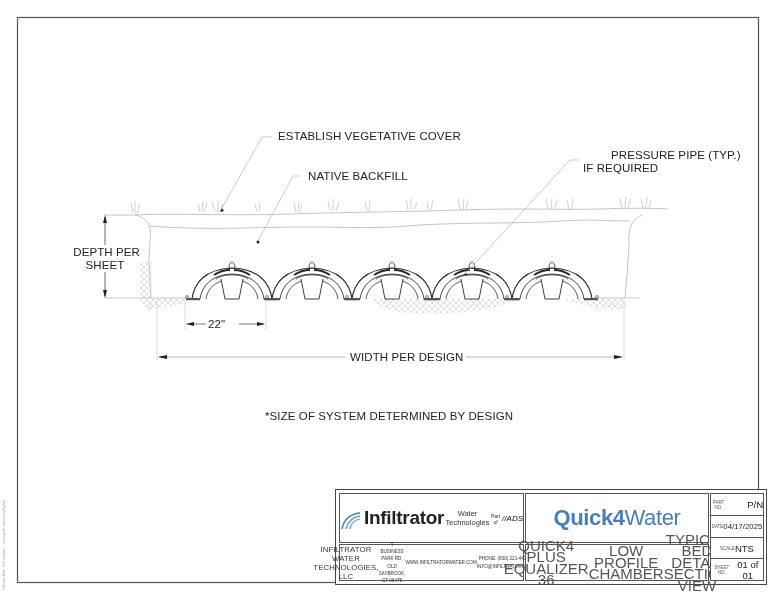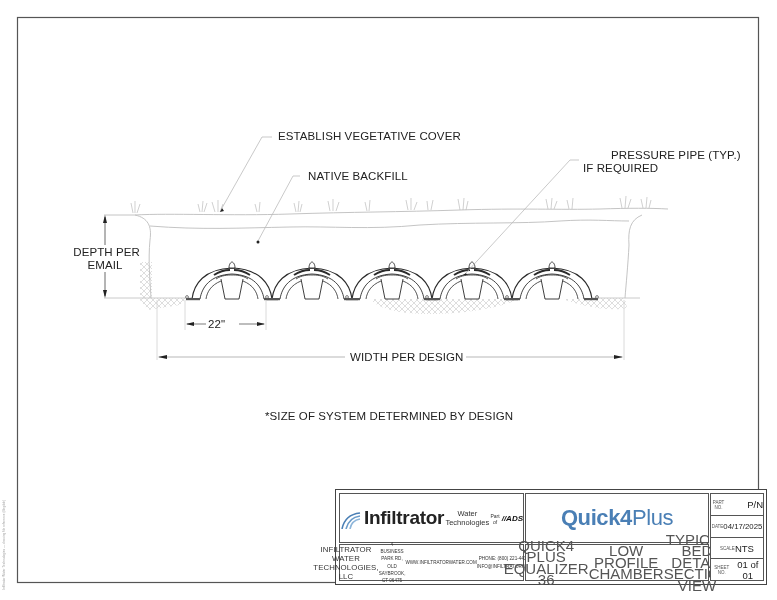--- a/index.html
+++ b/index.html
@@ -8,21 +8,21 @@
   .lbl { position: absolute; font-family: "Liberation Sans", sans-serif; color: #222; white-space: nowrap; }
   .callout { font-size: 11.5px; letter-spacing: 0.1px; }
   .side-note { position: absolute; left: 2px; top: 590px; transform-origin: 0 0; transform: rotate(-90deg); font-size: 3.2px; color: #9a9a9a; white-space: nowrap; }
   
   .tb { position: absolute; border: 1px solid #444; background: #fff; }
   .tb-inner { position: absolute; border: 1px solid #555; background: #fff; }
   .center { display: flex; flex-direction: row; align-items: center; justify-content: center; text-align: center; }
   .logo-word { font-size: 19px; font-weight: bold; color: #222; letter-spacing: -0.3px; }
   .logo-sub { font-size: 7.5px; color: #333; margin-top: -1px; }
   .logo-part { font-size: 5px; color: #333; margin-top: 1px; display: flex; align-items: center; gap: 2px; }
-  .ads { font-size: 8px; font-weight: bold; font-style: italic; color: #111; }
+  .ads { font-size: 8px; font-weight: normal; font-style: italic; color: #111; }
   .company { font-size: 7.8px; color: #333; letter-spacing: 0.1px; }
   .addr { font-size: 4.6px; color: #333; line-height: 7.2px; }
   .brand { font-size: 22px; font-weight: bold; color: #4a7fb5; letter-spacing: -0.4px; }
   .brand .plus { font-weight: normal; }
   .desc { font-size: 15px; color: #555; line-height: 11.5px; }
   .fld-label { font-size: 4.5px; color: #555; }
   .fld-val { font-size: 9.5px; color: #222; }
   .fld-val.small { font-size: 7.8px; }
 </style>
 </head>
@@ -130,21 +130,21 @@
     </g>
     <path d="M158,357 l9,-2 l0,4 z M623,357 l-9,-2 l0,4 z" fill="#222"></path>
   </svg>
 
   <div class="lbl callout" style="left:278px;top:130px;">ESTABLISH VEGETATIVE COVER</div>
   <div class="lbl callout" style="left:308px;top:170px;">NATIVE BACKFILL</div>
   <div class="lbl callout" style="left:611px;top:149px;">PRESSURE PIPE (TYP.)</div>
   <div class="lbl callout" style="left:583px;top:162px;">IF REQUIRED</div>
 
   <div class="lbl callout" style="left:70px;top:246px;width:70px;text-align:right;">DEPTH PER</div>
-  <div class="lbl callout" style="left:70px;top:259px;width:70px;text-align:center;">EMAIL</div>
+  <div class="lbl callout" style="left:70px;top:259px;width:70px;text-align:center;">SHEET</div>
   <div class="lbl callout" style="left:208px;top:318px;">22"</div>
   <div class="lbl callout" style="left:350px;top:351px;">WIDTH PER DESIGN</div>
 
   <div class="lbl callout" style="left:265px;top:410px;">*SIZE OF SYSTEM DETERMINED BY DESIGN</div>
 
   <div class="side-note">Infiltrator Water Technologies — drawing file reference (illegible)</div>
 
   <div class="tb" style="left:335px;top:489px;width:430px;height:94px;">
 
     <div class="tb-inner center" style="left:3px;top:3px;width:183px;height:48px;">
@@ -164,21 +164,21 @@
     </div>
 
     <div class="tb-inner center" style="left:3px;top:54px;width:183px;height:35px;justify-content:center;">
       <div class="company">INFILTRATOR WATER TECHNOLOGIES, LLC</div>
       <div class="addr">4 BUSINESS PARK RD, OLD SAYBROOK, CT 06475</div>
       <div class="addr">WWW.INFILTRATORWATER.COM</div>
       <div class="addr">PHONE: (800) 221-4436 / EMAIL: INFO@INFILTRATORWATER.COM</div>
     </div>
 
     <div class="tb-inner center" style="left:189px;top:3px;width:182px;height:48px;">
-      <div class="brand"><span>Quick4</span><span class="plus">Plus</span></div>
+      <div class="brand"><span>Quick4</span><span class="plus">Water</span></div>
     </div>
 
     <div class="tb-inner center" style="left:189px;top:54px;width:182px;height:35px;">
       <div class="desc">QUICK4 PLUS EQUALIZER 36</div>
       <div class="desc">LOW PROFILE CHAMBER</div>
       <div class="desc">TYPICAL BED DETAIL SECTION VIEW</div>
     </div>
 
     <div class="tb-inner" style="left:374px;top:3px;width:52px;height:86px;">
       <div class="center" style="position:absolute;left:0;top:0;width:52px;height:21px;border-bottom:1px solid #555;gap:21px;">

